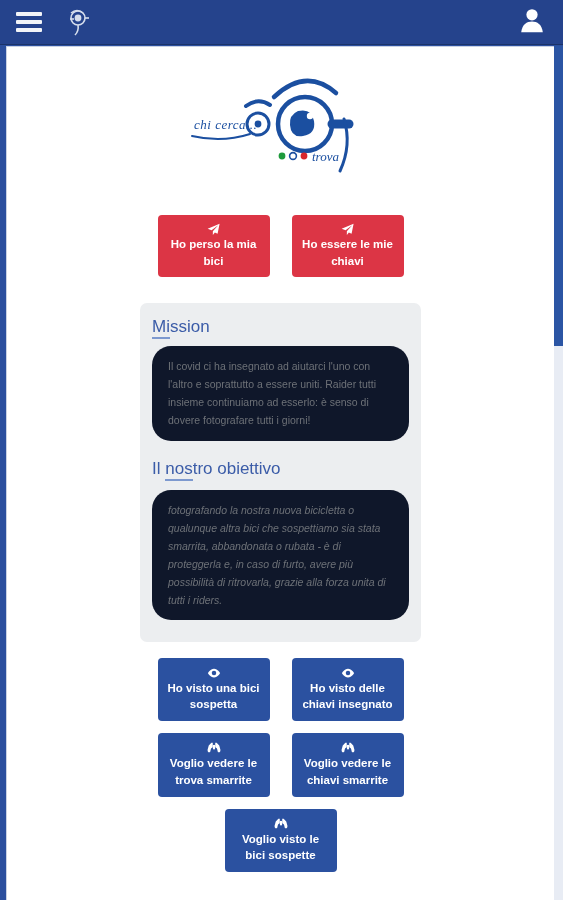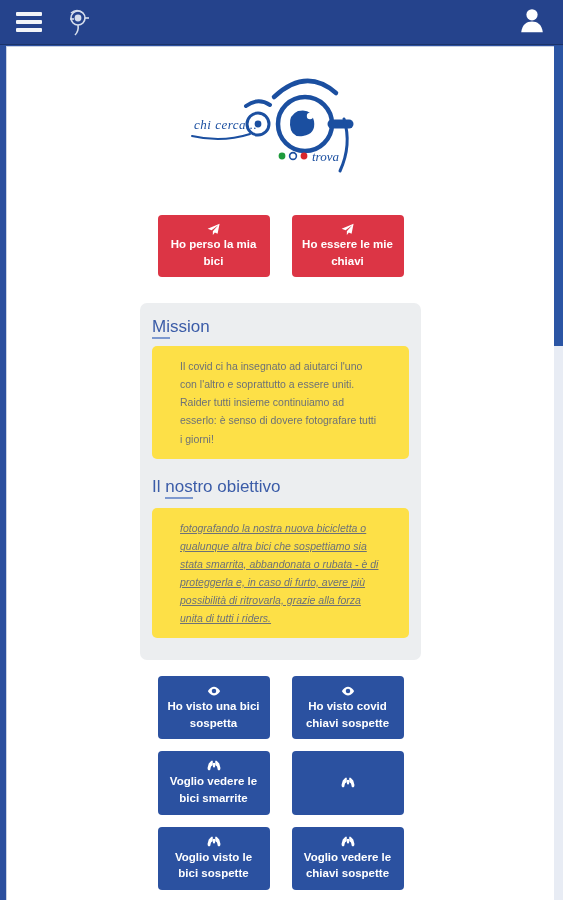--- a/index.html
+++ b/index.html
@@ -118,28 +118,28 @@
     font-size: 17px;
     font-weight: 400;
     margin-bottom: 9px;
     font-family: "Liberation Sans", sans-serif;
   }
   .sec-title .ul {
     border-bottom: 2px solid #7d99cf;
     padding-bottom: 1px;
   }
   .text-box {
-    background: #fde047;
-    border-radius: 5px;
-    padding: 11px 28px;
+    background: #0f172a;
+    border-radius: 19px;
+    padding: 11px 16px;
     color: #6d7177;
     font-size: 10.5px;
     line-height: 1.72;
   }
-  .text-box.italic { font-style: italic; margin-top: 11px; text-decoration: underline; }
+  .text-box.italic { font-style: italic; margin-top: 11px; }
   .sec-block + .sec-block { margin-top: 18px; }
 
   .blue-grid { margin-top: 16px; }
 </style>
 </head>
 <body>
 
 <div id="app">
 
   <div class="navbar">
@@ -257,67 +257,58 @@
         <span class="blabel">Ho visto una bici sospetta</span>
       </button>
 
       <button class="btn btn-primary btn-tall">
         <span class="bicon">
           <svg width="14" height="14" viewBox="0 0 16 16" aria-hidden="true">
             <path d="M8 3 C3.6 3 1 8 1 8 C1 8 3.6 13 8 13 C12.4 13 15 8 15 8 C15 8 12.4 3 8 3 Z" fill="#ffffff"></path>
             <circle cx="8" cy="8" r="2.6" fill="#2b51a0"></circle>
           </svg>
         </span>
-        <span class="blabel">Ho visto covid chiavi sospette</span>
+        <span class="blabel">Ho visto delle chiavi insegnato</span>
       </button>
     </div>
 
     <div class="btn-row">
 
       <button class="btn btn-primary btn-tall">
         <span class="bicon">
           <svg width="14" height="14" viewBox="0 0 16 16" aria-hidden="true">
             <path d="M2 5 L5 2 L6.6 2 L6.6 7 Q4.2 7.6 4.2 10 Q4.2 13 2.3 13 Q0.6 13 0.6 10.4 Z" fill="#ffffff"></path>
             <path d="M14 5 L11 2 L9.4 2 L9.4 7 Q11.8 7.6 11.8 10 Q11.8 13 13.7 13 Q15.4 13 15.4 10.4 Z" fill="#ffffff"></path>
             <rect x="6.8" y="4.5" width="2.4" height="5" fill="#ffffff"></rect>
           </svg>
         </span>
-        <span class="blabel">Voglio vedere le bici smarrite</span>
+        <span class="blabel">Voglio vedere le trova smarrite</span>
       </button>
 
       <button class="btn btn-primary btn-tall">
         <span class="bicon">
           <svg width="14" height="14" viewBox="0 0 16 16" aria-hidden="true">
             <path d="M2 5 L5 2 L6.6 2 L6.6 7 Q4.2 7.6 4.2 10 Q4.2 13 2.3 13 Q0.6 13 0.6 10.4 Z" fill="#ffffff"></path>
             <path d="M14 5 L11 2 L9.4 2 L9.4 7 Q11.8 7.6 11.8 10 Q11.8 13 13.7 13 Q15.4 13 15.4 10.4 Z" fill="#ffffff"></path>
             <rect x="6.8" y="4.5" width="2.4" height="5" fill="#ffffff"></rect>
           </svg>
         </span>
+        <span class="blabel">Voglio vedere le chiavi smarrite</span>
       </button>
     </div>
 
     <div class="btn-row">
 
       <button class="btn btn-primary btn-tall">
         <span class="bicon">
           <svg width="14" height="14" viewBox="0 0 16 16" aria-hidden="true">
             <path d="M2 5 L5 2 L6.6 2 L6.6 7 Q4.2 7.6 4.2 10 Q4.2 13 2.3 13 Q0.6 13 0.6 10.4 Z" fill="#ffffff"></path>
             <path d="M14 5 L11 2 L9.4 2 L9.4 7 Q11.8 7.6 11.8 10 Q11.8 13 13.7 13 Q15.4 13 15.4 10.4 Z" fill="#ffffff"></path>
             <rect x="6.8" y="4.5" width="2.4" height="5" fill="#ffffff"></rect>
           </svg>
         </span>
         <span class="blabel">Voglio visto le bici sospette</span>
       </button>
 
-      <button class="btn btn-primary btn-tall">
-        <span class="bicon">
-          <svg width="14" height="14" viewBox="0 0 16 16" aria-hidden="true">
-            <path d="M2 5 L5 2 L6.6 2 L6.6 7 Q4.2 7.6 4.2 10 Q4.2 13 2.3 13 Q0.6 13 0.6 10.4 Z" fill="#ffffff"></path>
-            <path d="M14 5 L11 2 L9.4 2 L9.4 7 Q11.8 7.6 11.8 10 Q11.8 13 13.7 13 Q15.4 13 15.4 10.4 Z" fill="#ffffff"></path>
-            <rect x="6.8" y="4.5" width="2.4" height="5" fill="#ffffff"></rect>
-          </svg>
-        </span>
-        <span class="blabel">Voglio vedere le chiavi sospette</span>
-      </button>
     </div>
 
   </div>
 </div>
 
 </body></html>

